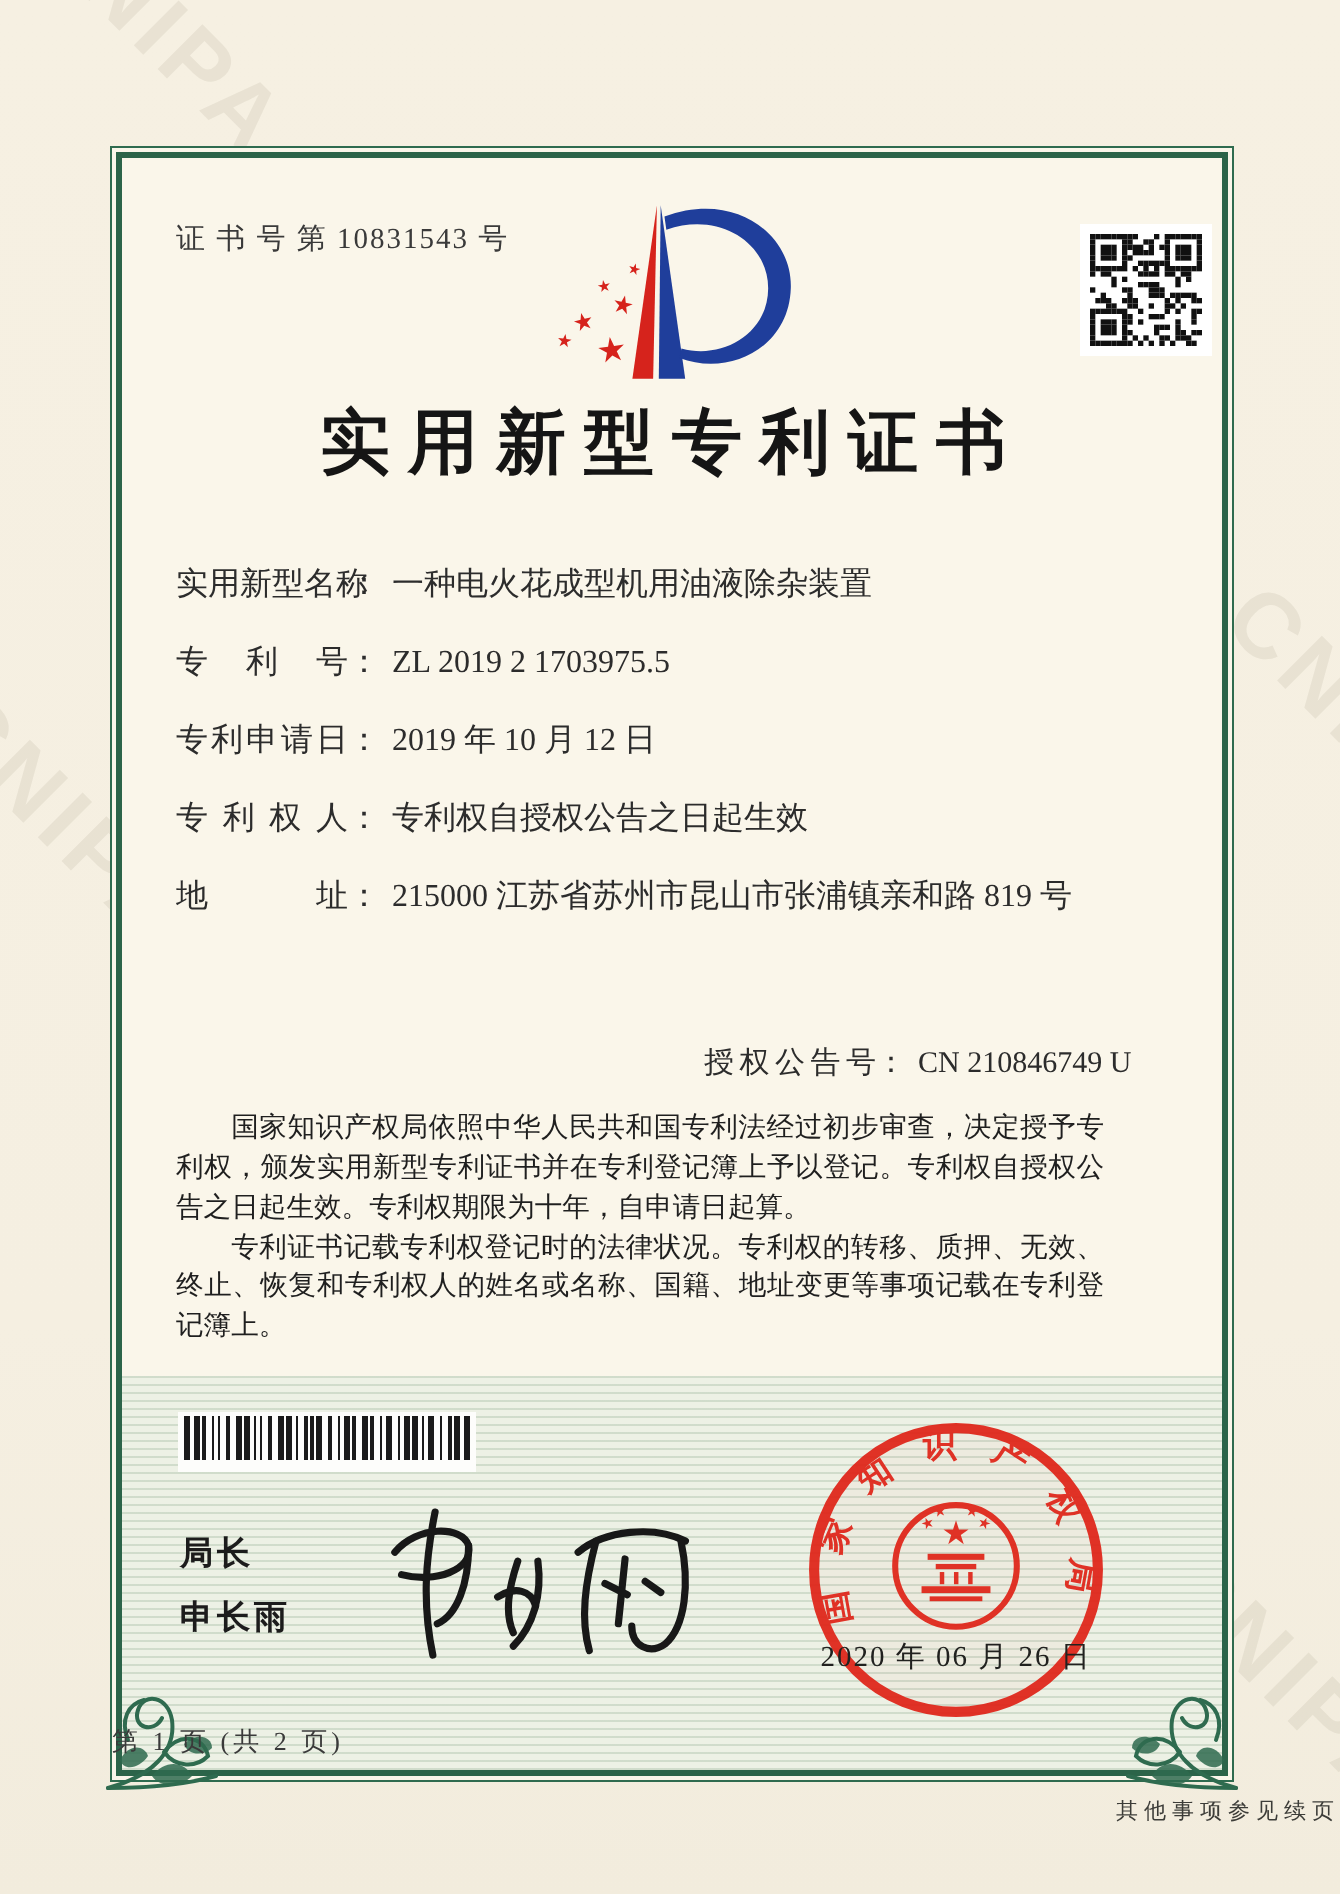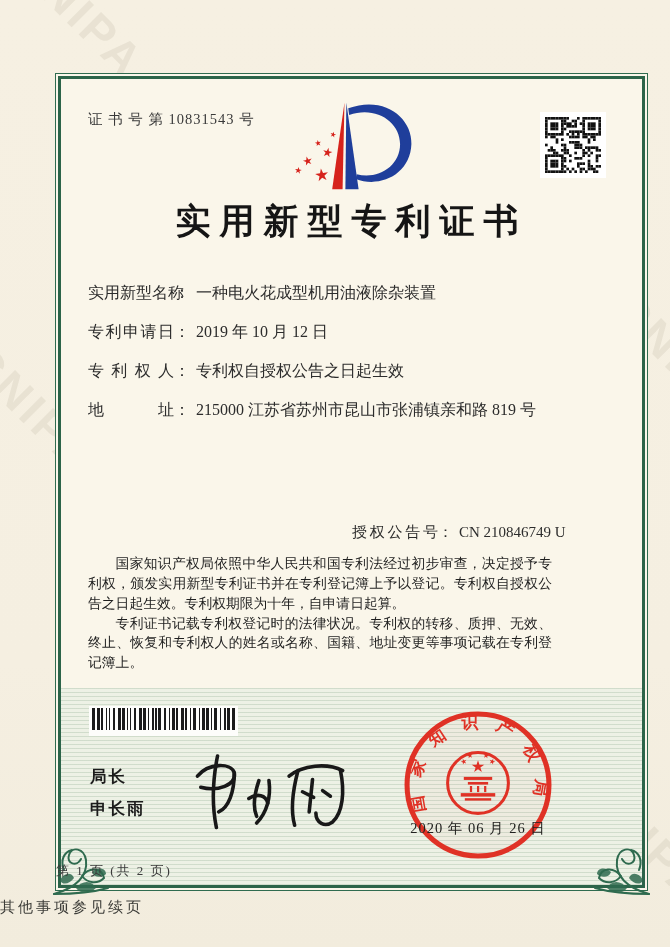--- a/index.html
+++ b/index.html
@@ -18,21 +18,20 @@
     font-family:"Liberation Sans","DejaVu Sans",sans-serif;
     font-weight:bold;font-size:46px;letter-spacing:4px;
     color:rgba(138,128,104,0.12);
     transform:rotate(45deg);
     pointer-events:none;white-space:nowrap;
   }
   .frame{
     position:absolute;left:55px;top:73px;width:560px;height:816px;
     border:1px solid #2f6b4f;
     background:#faf6ea;
-    padding-left:31px;
   }
   .frame-inner{
     position:absolute;inset:2px;
     border:3px solid #2c6449;
   }
   .band{
     position:absolute;left:5px;right:5px;bottom:5px;top:614px;
     background:
       repeating-linear-gradient(180deg,
         rgba(108,146,112,0.22) 0 1px,
@@ -85,21 +84,21 @@
   .seal-date{
     position:absolute;left:347px;top:745px;width:150px;
     text-align:center;font-size:14.5px;color:#21211f;letter-spacing:1px;
   }
   .footer-page{
     position:absolute;left:0;right:0;top:788px;
     text-align:left;font-size:13px;color:#3a3a3a;letter-spacing:2px;
   }
   .footer-note{
     position:absolute;left:0;right:0;top:898px;
-    text-align:left;font-size:15px;color:#3c3c38;letter-spacing:3px;
+    text-align:right;font-size:11px;color:#3c3c38;letter-spacing:3px;
   }
   .corner{position:absolute;width:96px;height:96px;pointer-events:none;}
   .corner-left{left:-10px;bottom:-10px;}
   .corner-right{right:-10px;bottom:-10px;transform:scaleX(-1);}
 </style>
 </head>
 <body>
 
 <div class="page">
 
@@ -383,20 +382,23 @@
         </svg>
     </div>
 
     <div class="title">实用新型专利证书</div>
 
     <div class="fields">
       <div class="field-row">
         <span class="flabel">实用新型名称</span><span class="fcolon">：</span><span>一种电火花成型机用油液除杂装置</span>
       </div>
       <div class="field-row">
+        <span class="flabel">专利号</span><span class="fcolon">：</span><span>ZL 2019 2 1703975.5</span>
+      </div>
+      <div class="field-row">
         <span class="flabel">专利申请日</span><span class="fcolon">：</span><span>2019 年 10 月 12 日</span>
       </div>
       <div class="field-row">
         <span class="flabel">专利权人</span><span class="fcolon">：</span><span>专利权自授权公告之日起生效</span>
       </div>
       <div class="field-row">
         <span class="flabel">地址</span><span class="fcolon">：</span><span>215000 江苏省苏州市昆山市张浦镇亲和路 819 号</span>
       </div>
     </div>
 

